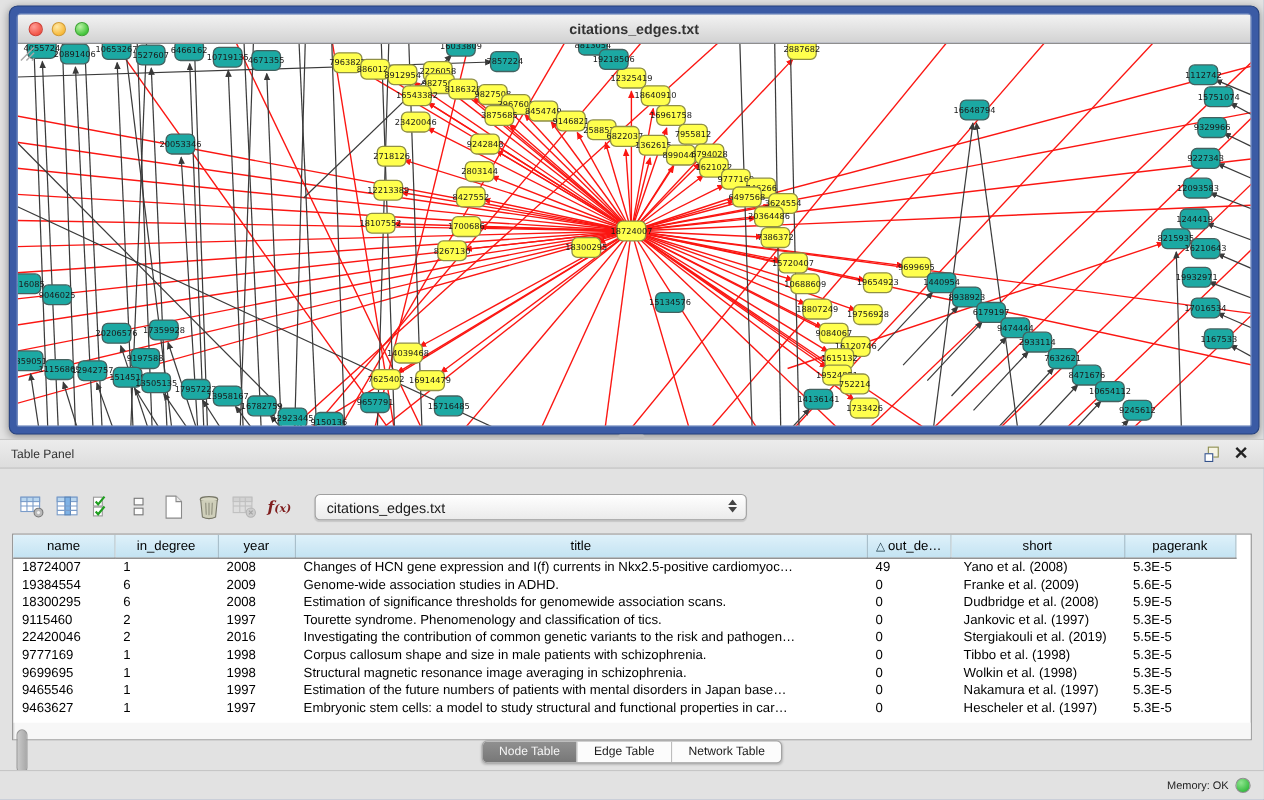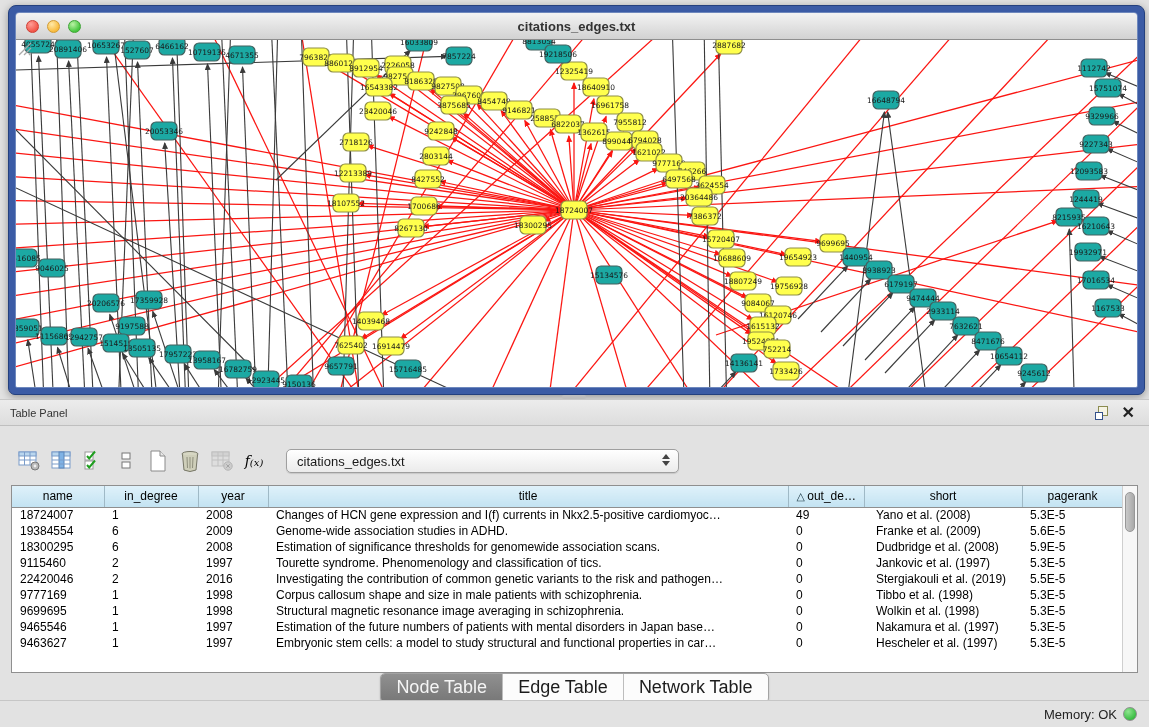--- a/index.html
+++ b/index.html
@@ -36,60 +36,60 @@
   .panel-title { font-size:11px; color:#333; padding-left:10px; flex:1; }
   .panel-header .hicons { display:flex; align-items:center; gap:12px; padding-right:14px; }
   .float-ic { position:relative; width:15px; height:14px; }
   .float-ic .b1 { position:absolute; left:3px; top:0; width:10px; height:10px; border:1px solid #8c8c50; background:#f6f4e4; }
   .float-ic .b2 { position:absolute; left:0; top:6px; width:8px; height:8px; border:1px solid #33518a; background:#fff; }
   .close-x { font-size:16px; font-weight:bold; color:#222; line-height:14px; cursor:default; }
 
   .toolbar { position:absolute; left:0; top:440px; width:1149px; height:42px; display:flex; align-items:center; }
   .tool-btn { width:32px; height:30px; display:flex; align-items:center; justify-content:center; }
   .tool-btn:first-child { margin-left:14px; }
-  .fx { font-family:"DejaVu Serif", serif; font-style:italic; font-weight:normal; font-size:14px; color:#000000;text-align:right; }
+  .fx { font-family:"DejaVu Serif", serif; font-style:italic; font-weight:bold; font-size:14px; color:#7f1d1d;text-align:right; }
   .fx small { font-size:10px; }
   .select { position:relative; margin-left:16px; width:393px; height:24px;
     background:linear-gradient(#ffffff,#ebebeb); border:1px solid #9f9f9f; border-radius:5px;
     display:flex; align-items:center; font-size:13px; color:#1a1a1a; padding-left:10px;
     box-shadow:0 1px 1px rgba(0,0,0,.12); }
   .select .arrows { position:absolute; right:8px; top:4px; display:flex; flex-direction:column; gap:2px; }
   .select .arrows i { display:block; width:0; height:0; border-left:4px solid transparent; border-right:4px solid transparent; }
   .select .arrows i.up { border-bottom:5px solid #444; }
   .select .arrows i.dn { border-top:5px solid #444; }
 
   
   .table-wrap { position:absolute; left:11px; top:485px; width:1127px; height:188px;
-    background:#fff; border:1px solid #8f8f8f; display:flex; }
+    background:#fff; border:1px solid #8f8f8f; display:flex;flex-direction:column; }
   .grid { flex:1; overflow:hidden; }
   table { border-collapse:collapse; table-layout:fixed; width:1111px; font-size:12px; color:#000; }
   th { height:21px; background:linear-gradient(#dff1fa,#c3e3f2); border-right:1px solid #9fb9c6;
        border-bottom:1px solid #8f8f8f; font-weight:normal; font-size:12px; text-align:center;
        overflow:hidden; white-space:nowrap; }
   td { height:16px; padding:0 0 0 8px; overflow:hidden; white-space:nowrap; text-overflow:clip; }
   td.short-cell { padding-left:12px;margin-top:45px; }
   .sort-tri { display:inline-block; transform:scale(.9); color:#16323f; margin-right:2px; }
   .vscroll { flex:0 0 15px; background:#f7f7f7; border-left:1px solid #cfcfcf; position:relative; }
   .vthumb { position:absolute; left:2px; top:6px; width:10px; height:40px; border-radius:6px;
     background:linear-gradient(90deg,#c9c9c9,#a9a9a9); border:1px solid #979797; }
 
   
   .tabsbar { position:absolute; left:0; top:673px; width:1149px; display:flex; justify-content:center; }
   .seg { display:flex; border:1px solid #a3a3a3; border-radius:5px; overflow:hidden;
     background:#fcfcfc; box-shadow:0 1px 2px rgba(0,0,0,.18); }
-  .seg button { border:none; background:transparent; font-family:inherit; font-size:18px; color:#1c1c1c;
+  .seg button { border:none; background:transparent; font-family:inherit; font-size:11px; color:#1c1c1c;
     padding:3px 15px 4px; border-right:1px solid #bdbdbd; cursor:default; }
   .seg button:last-child { border-right:none; }
   .seg button.active { background:linear-gradient(#909090,#777777); color:#f5f5f5; }
 
   
   .statusbar { position:absolute; left:0; top:700px; width:1149px; height:27px;
     border-top:1px solid #c6c6c6; background:#e2e2e2; display:flex; align-items:center; justify-content:flex-end;
     padding-right:12px; gap:6px; }
-  .statusbar .mem { font-size:13px; color:#222;text-align:right; }
+  .statusbar .mem { font-size:10px; color:#222;text-align:right; }
   .memdot { width:14px; height:14px; border-radius:50%;
     background:radial-gradient(circle at 35% 30%, #8fe58f, #35bb3f 75%); border:1px solid #8f8f8f; }
 </style>
 </head>
 <body>
 
 <div class="net-window">
   <div class="net-inner">
     <div class="titlebar">
       <div class="lights">

